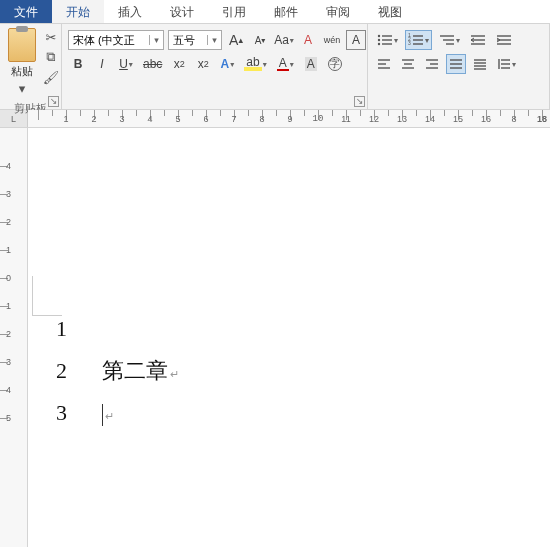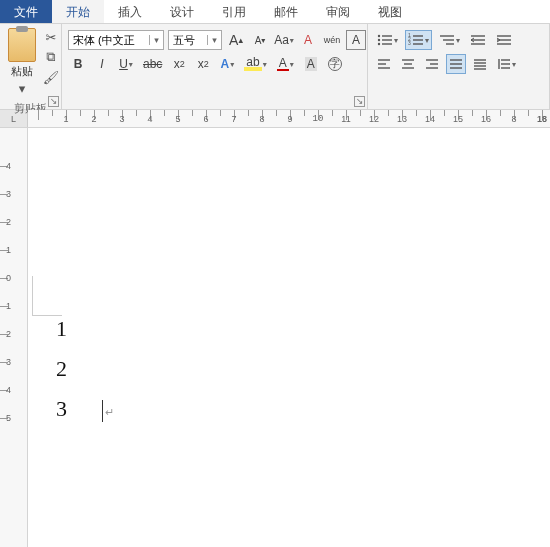--- a/index.html
+++ b/index.html
@@ -359,20 +359,21 @@
     </div>
   <div class="page-wrap">
     <div class="page">
       <div class="margin-guide" style="left:0;top:130px;"></div>
       <div class="list">
         <div class="li">
           <span class="num">1</span>
         </div>
         <div class="li">
           <span class="num">2</span>
+          <span class="txt"><span>第二章</span><span class="pm">↵</span></span>
         </div>
         <div class="li">
           <span class="num">3</span>
           <span class="txt"><span class="cursor"></span><span></span><span class="pm">↵</span></span>
         </div>
       </div>
     </div>
   </div>
 </div>
 

